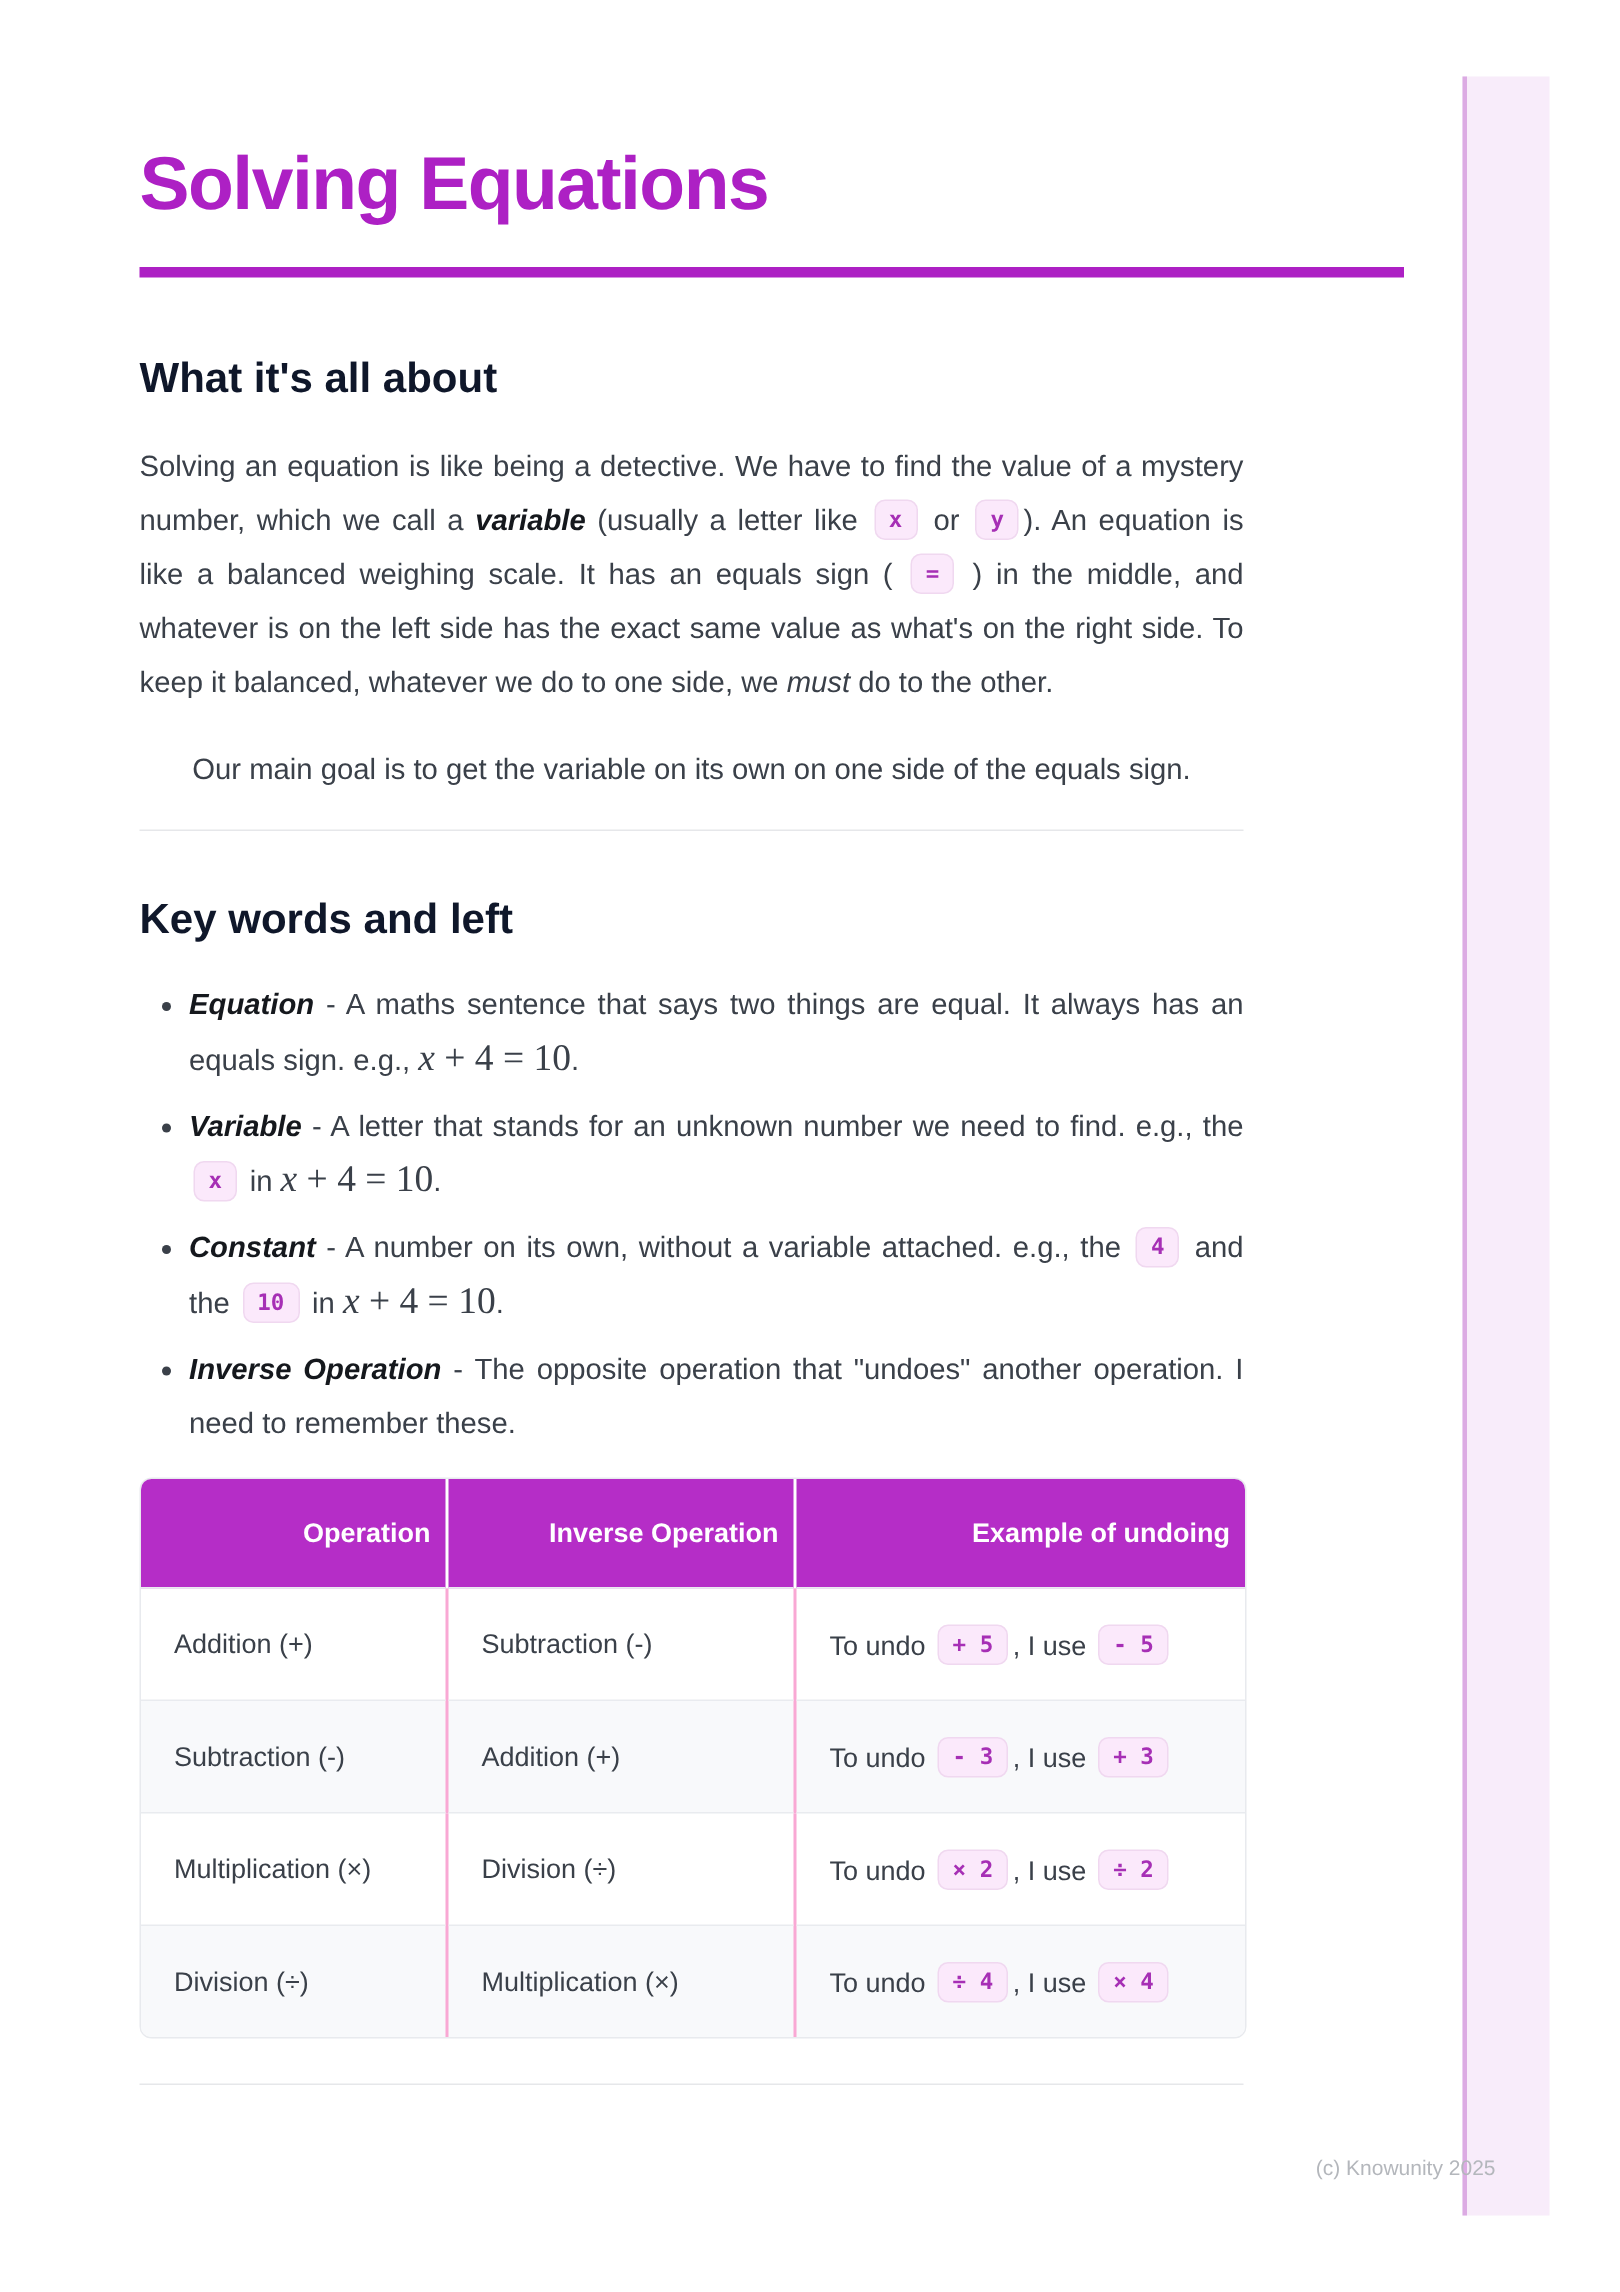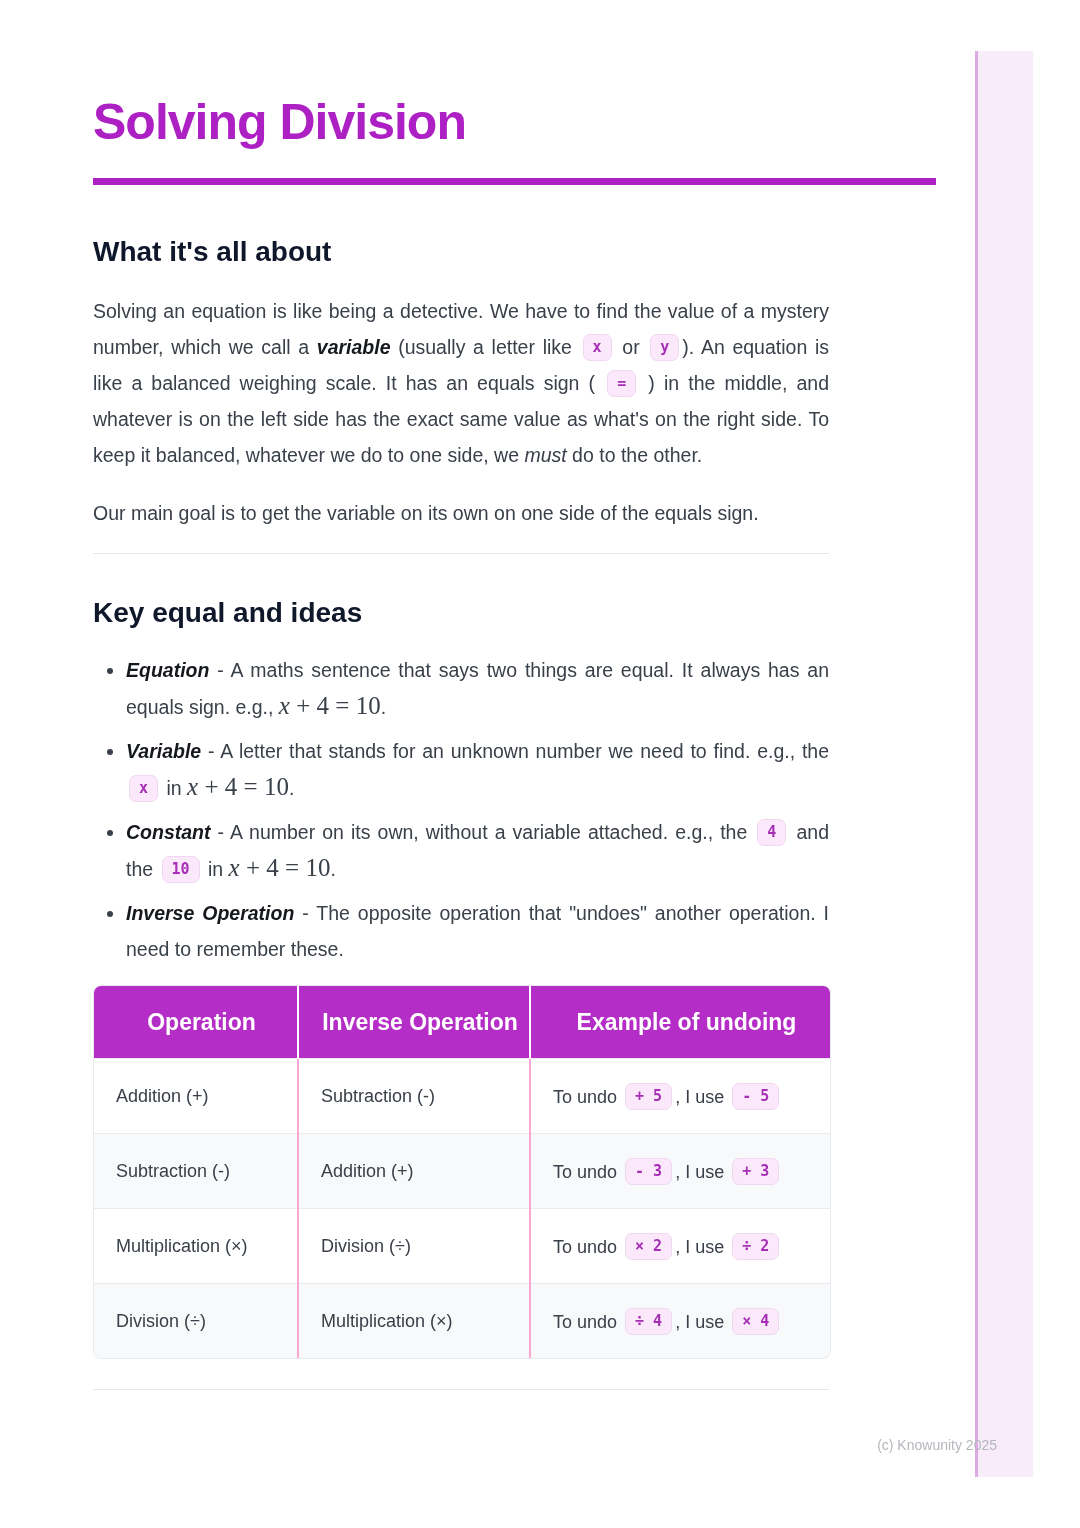--- a/index.html
+++ b/index.html
@@ -21,21 +21,21 @@
     border:none;height:7px;background:#ad20c4;width:843px;margin:27px 0 0 0;
   }
   h2.section-heading{
     margin:50px 0 0 0;font-size:28px;line-height:34px;font-weight:bold;color:#0f172a;
   }
   h2.second{margin-top:42px;}
   p.body-par{
     margin:24px 0 0 0;width:736px;font-size:19.5px;line-height:36px;
     text-align:justify;color:#3a4049;
   }
-  p.single{margin-top:22px;text-align:left;}
+  p.single{margin-top:22px;text-align:center;}
   .bold{font-weight:bold;color:#15181d;font-style:italic;}
   .ital{font-style:italic;}
   .chip{
     display:inline-block;margin:0 3px;padding:0 9px;border-radius:7px;
     background:#fbe9fb;border:1px solid #f0d8f0;
     font-family:"DejaVu Sans Mono",monospace;font-weight:bold;
     font-size:15px;line-height:25px;color:#a62fb5;vertical-align:2px;
   }
   .math{font-family:"Liberation Serif",serif;font-size:25px;}
   .math .mi{font-style:italic;}
@@ -46,21 +46,21 @@
     font-size:19.5px;line-height:36px;text-align:justify;color:#3a4049;
     margin:0 0 8px 0;padding-left:0;
   }
   ul.kw-list li::marker{color:#3a4049;}
   .table-wrap{
     margin-top:18px;width:736px;border:1px solid #e8eaee;border-radius:8px;
     overflow:hidden;background:#fff;
   }
   table.ops{border-collapse:collapse;table-layout:fixed;width:736px;}
   table.ops th{
-    background:#b52dc7;color:#ffffff;font-size:23px;font-weight:bold;text-align:center;
+    background:#b52dc7;color:#ffffff;font-size:18px;font-weight:bold;text-align:right;
     height:72px;padding:0 10px 0 22px;vertical-align:middle;
   }
   table.ops th:not(:last-child){border-right:2px solid #ffffff;}
   table.ops td{
     height:74px;padding:0 10px 0 22px;vertical-align:middle;
     font-size:18px;color:#3a4049;border-top:1px solid #e9ebef;background:#ffffff;
   }
   table.ops td:not(:last-child){border-right:2px solid #f9a8d4;}
   table.ops tbody tr:nth-child(even) td{background:#f8f9fb;}
   .footer{
@@ -68,30 +68,30 @@
     font-size:14px;color:#b4b7bc;
   }
 </style>
 </head>
 <body>
 
 <div class="right-rail"></div>
 
 <main class="content">
 
-  <h1 class="page-title">Solving Division</h1>
+  <h1 class="page-title">Solving Equations</h1>
   <hr class="title-rule">
 
   <h2 class="section-heading">What it's all about</h2>
   <p class="body-par"><span class="plain">Solving an equation is like being a detective. We have to find the value of a mystery number, which we call a </span><span class="bold">variable</span><span class="plain"> (usually a letter like </span><span class="chip">x</span><span class="plain"> or </span><span class="chip">y</span><span class="plain">). An equation is like a balanced weighing scale. It has an equals sign ( </span><span class="chip">=</span><span class="plain"> ) in the middle, and whatever is on the left side has the exact same value as what's on the right side. To keep it balanced, whatever we do to one side, we </span><span class="ital">must</span><span class="plain"> do to the other.</span></p>
   <p class="body-par single"><span class="plain">Our main goal is to get the variable on its own on one side of the equals sign.</span></p>
 
   <hr class="divider">
 
-  <h2 class="section-heading second">Key equal and ideas</h2>
+  <h2 class="section-heading second">Key words and left</h2>
   <ul class="kw-list" id="kw-list">
       <li><span class="bold">Equation</span><span class="plain"> - A maths sentence that says two things are equal. It always has an equals sign. e.g., </span><span class="math"><span class="mi">x</span><span> </span><span>+</span><span> </span><span>4</span><span> </span><span>=</span><span> </span><span>1</span><span>0</span></span><span class="plain">.</span></li>
       <li><span class="bold">Variable</span><span class="plain"> - A letter that stands for an unknown number we need to find. e.g., the </span><span class="chip">x</span><span class="plain"> in </span><span class="math"><span class="mi">x</span><span> </span><span>+</span><span> </span><span>4</span><span> </span><span>=</span><span> </span><span>1</span><span>0</span></span><span class="plain">.</span></li>
       <li><span class="bold">Constant</span><span class="plain"> - A number on its own, without a variable attached. e.g., the </span><span class="chip">4</span><span class="plain"> and the </span><span class="chip">10</span><span class="plain"> in </span><span class="math"><span class="mi">x</span><span> </span><span>+</span><span> </span><span>4</span><span> </span><span>=</span><span> </span><span>1</span><span>0</span></span><span class="plain">.</span></li>
       <li><span class="bold">Inverse Operation</span><span class="plain"> - The opposite operation that "undoes" another operation. I need to remember these.</span></li>
     </ul>
 
   <div class="table-wrap">
     <table class="ops">
       <colgroup>

